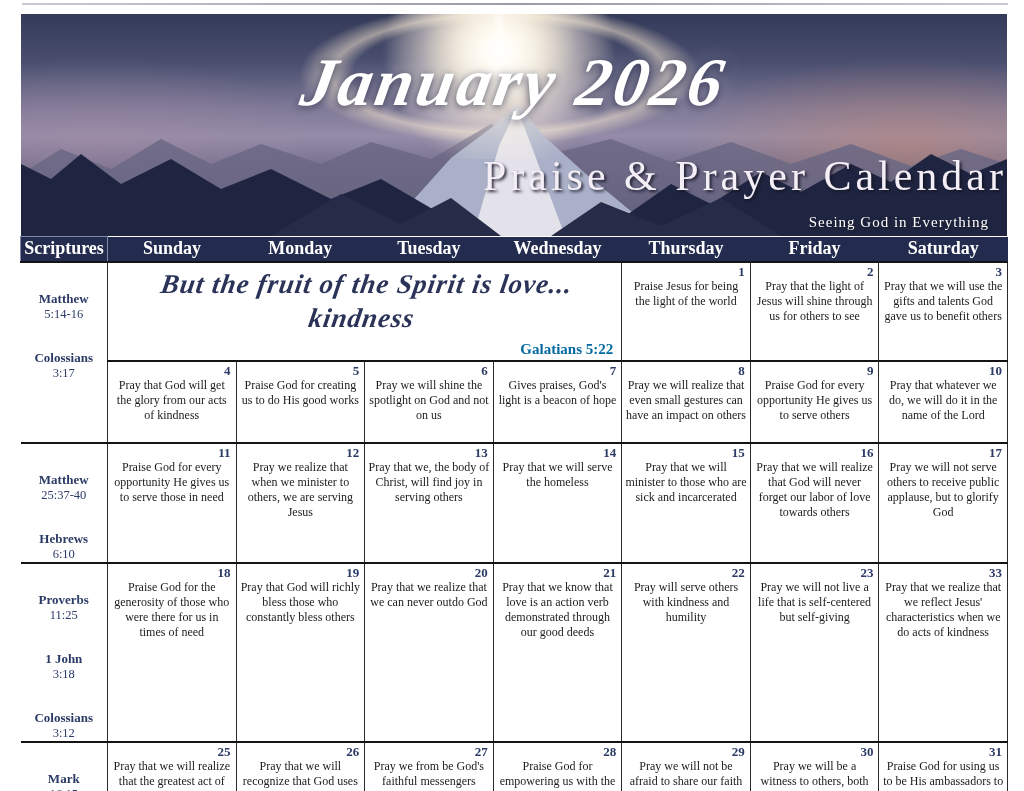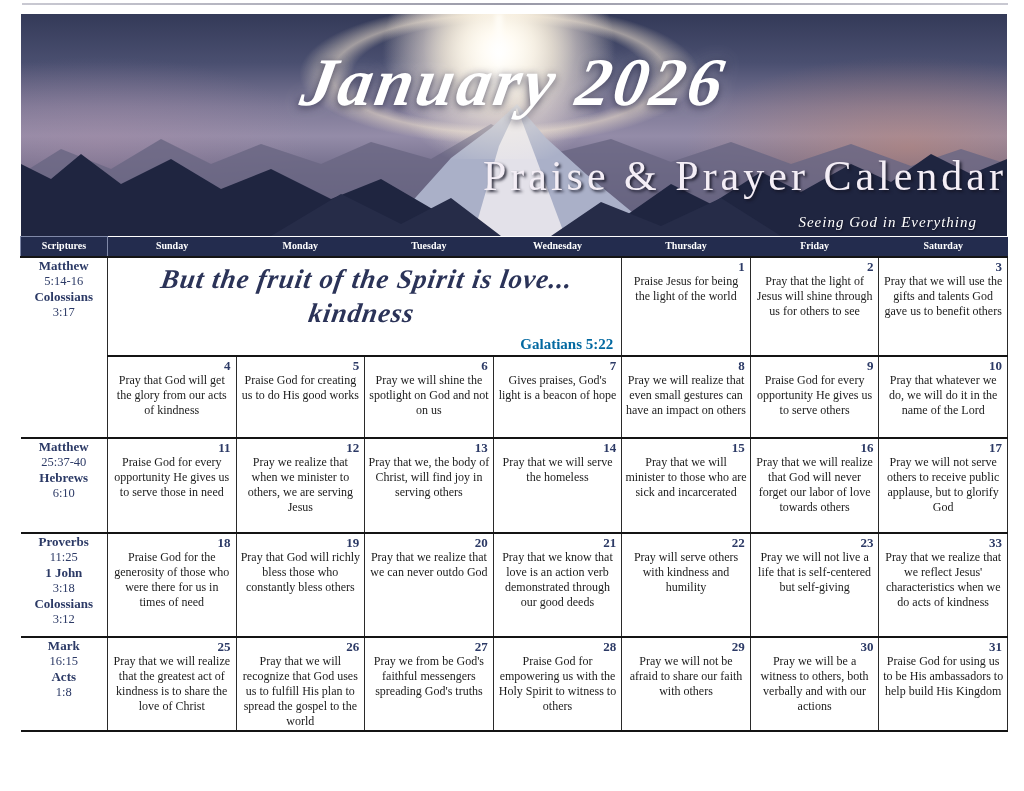--- a/index.html
+++ b/index.html
@@ -31,37 +31,37 @@
     font-size:68px; line-height:80px; color:#ffffff; font-style:italic; font-weight:bold;
     letter-spacing:3px; transform:skewX(-10deg);
     text-shadow:0 2px 8px rgba(30,30,60,0.75), 0 0 18px rgba(255,255,255,0.35);
   }
   .calendar-title {
     position:absolute; top:138px; left:0; width:100%; text-align:right;
     font-size:42px; line-height:48px; color:#f4eef6; letter-spacing:4px;
     text-shadow:2px 2px 3px rgba(20,20,35,0.85);
   }
   .tagline {
-    position:absolute; right:30px; bottom:5px; font-size:15px; color:#ffffff;
-    text-shadow:1px 1px 2px rgba(20,20,35,0.9); letter-spacing:1px;font-style:italic;
+    position:absolute; right:18px; bottom:5px; font-size:15px; color:#ffffff;
+    text-shadow:1px 1px 2px rgba(20,20,35,0.9); letter-spacing:1px;
   }
 
   
   table.cal { position:absolute; left:20px; top:236px; width:988px;
     border-collapse:collapse; table-layout:fixed; }
   table.cal th {
-    background:#232c4e; color:#ffffff; font-size:10px; font-weight:bold;
+    background:#232c4e; color:#ffffff; font-size:18px; font-weight:bold;
     height:20px; padding:1px 0 2px 0; border:0; text-align:center;
   }
   table.cal th.scriptures-th { border:1px solid #8089a8; }
   table.cal td { border:1px solid #2a2a2a; vertical-align:top; padding:0; background:#ffffff; }
   table.cal tr.wk td { border-top:2px solid #141414; }
   table.cal tr.last td { border-bottom:2px solid #141414; }
   td.scripture { border-left:0 !important; vertical-align:middle; text-align:center; color:#2c3a66; }
-  .book  { display:block; font-weight:bold; font-size:13px; line-height:16px; }
+  .book  { display:block; font-weight:bold; font-size:13px; line-height:16px;margin-top:28px; }
   .verse { display:block; font-size:12.5px; line-height:15px; }
   td.quote-cell { vertical-align:middle; padding:2px 6px 0 6px; }
   .quote-text { display:block; text-align:center; font-size:27px; line-height:34px;
     font-style:italic; font-weight:bold; color:#2b3358; transform:skewX(-9deg);
     letter-spacing:1px; padding-top:4px; }
   .quote-ref { display:block; text-align:right; font-weight:bold; font-size:15px;
     color:#0369a1; padding:6px 8px 2px 0; }
   td.day { font-size:12px; color:#1b1b1b; text-align:center; }
   .dnum { display:block; text-align:right; padding:1px 5px 0 0; font-weight:bold;
     color:#2c3a66; font-size:13px; line-height:15px; }

